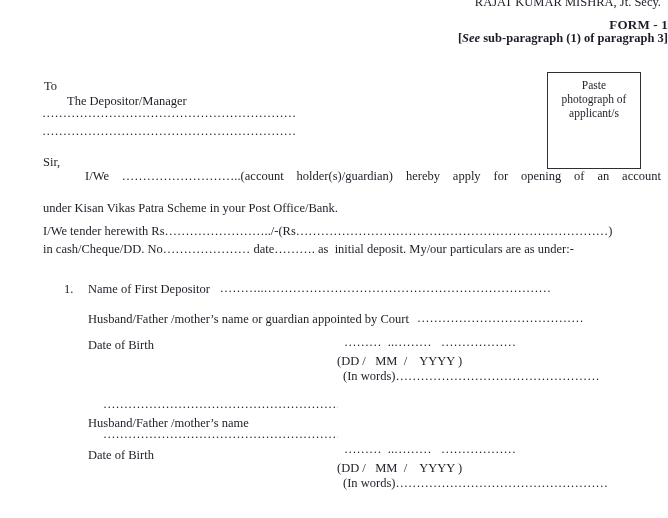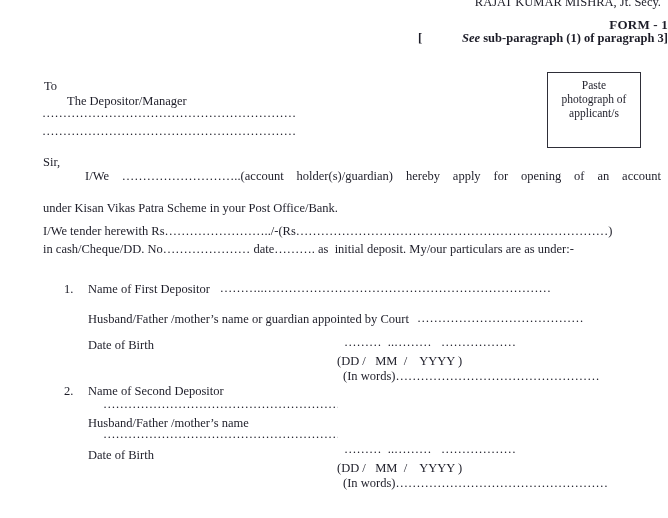--- a/index.html
+++ b/index.html
@@ -5,29 +5,29 @@
   html,body { margin:0; padding:0; background:#ffffff; }
   .page {
     position:relative; width:668px; height:518px; background:#ffffff;
     overflow:hidden; color:#1d1d28;
     font-family:Liberation Serif, serif;
     font-size:12.5px; line-height:15px;
   }
   .abs { position:absolute; white-space:pre; }
   .center { left:0; width:668px; text-align:center; }
   .bold { font-weight:bold;text-align:right; }
-  .it { font-style:italic;padding-left:40px; }
+  .it { font-style:italic; }
   .clip { overflow:hidden; height:15px; }
   .titleMain { font-size:13px; letter-spacing:.2px; }
   .sig { left:0; top:-5px; width:661px; text-align:right; }
   .justifyLine {
     white-space:normal; text-align:justify; text-align-last:justify;
   }
   .photoBox {
-    position:absolute; left:547px; top:72px; width:94px; height:76px;
+    position:absolute; left:547px; top:72px; width:94px; height:97px;
     border:1.5px solid #2e2e38; box-sizing:border-box;
     text-align:center; font-size:11.5px; line-height:14px; padding-top:5px;
   }
   .numCol { display:inline-block; width:24px; }
   .dotsInline {
     display:inline-block; overflow:hidden; white-space:nowrap;
     height:15px; vertical-align:text-bottom;
   }
 </style>
 </head>
@@ -61,21 +61,20 @@
 
   <div class="abs" style="left:64px;top:281px;width:560px"><span class="numCol">1.</span><span>Name of First Depositor</span><span class="dotsInline" style="width:330px;margin-left:10px">………..…………………………………………………………………………………</span></div>
 
   <div class="abs" style="left:88px;top:311px"><span>Husband/Father /mother’s name or guardian appointed by Court</span><span class="dotsInline" style="width:168px;margin-left:8px">…………………………………………</span></div>
 
   <div class="abs" style="left:88px;top:338px">Date of Birth</div>
   <div class="abs" style="left:344px;top:335px">………  ..………   ………………</div>
   <div class="abs" style="left:337px;top:354px">(DD /   MM  /    YYYY )</div>
   <div class="abs clip" style="left:343px;top:369px;width:256px">(In words)………………………………………………………</div>
 
-  <div class="abs" style="left:64px;top:384px"><span class="numCol">2.</span><span>Name of Second Depositor</span></div>
 
   <div class="abs clip" style="left:103px;top:397px;width:235px">…………………………………………………………………………</div>
   <div class="abs" style="left:88px;top:416px">Husband/Father /mother’s name</div>
   <div class="abs clip" style="left:103px;top:427px;width:235px">…………………………………………………………………………</div>
 
   <div class="abs" style="left:88px;top:448px">Date of Birth</div>
   <div class="abs" style="left:344px;top:442px">………  ..………   ………………</div>
   <div class="abs" style="left:337px;top:461px">(DD /   MM  /    YYYY )</div>
   <div class="abs clip" style="left:343px;top:476px;width:266px">(In words)…………………………………………………………</div>
 

